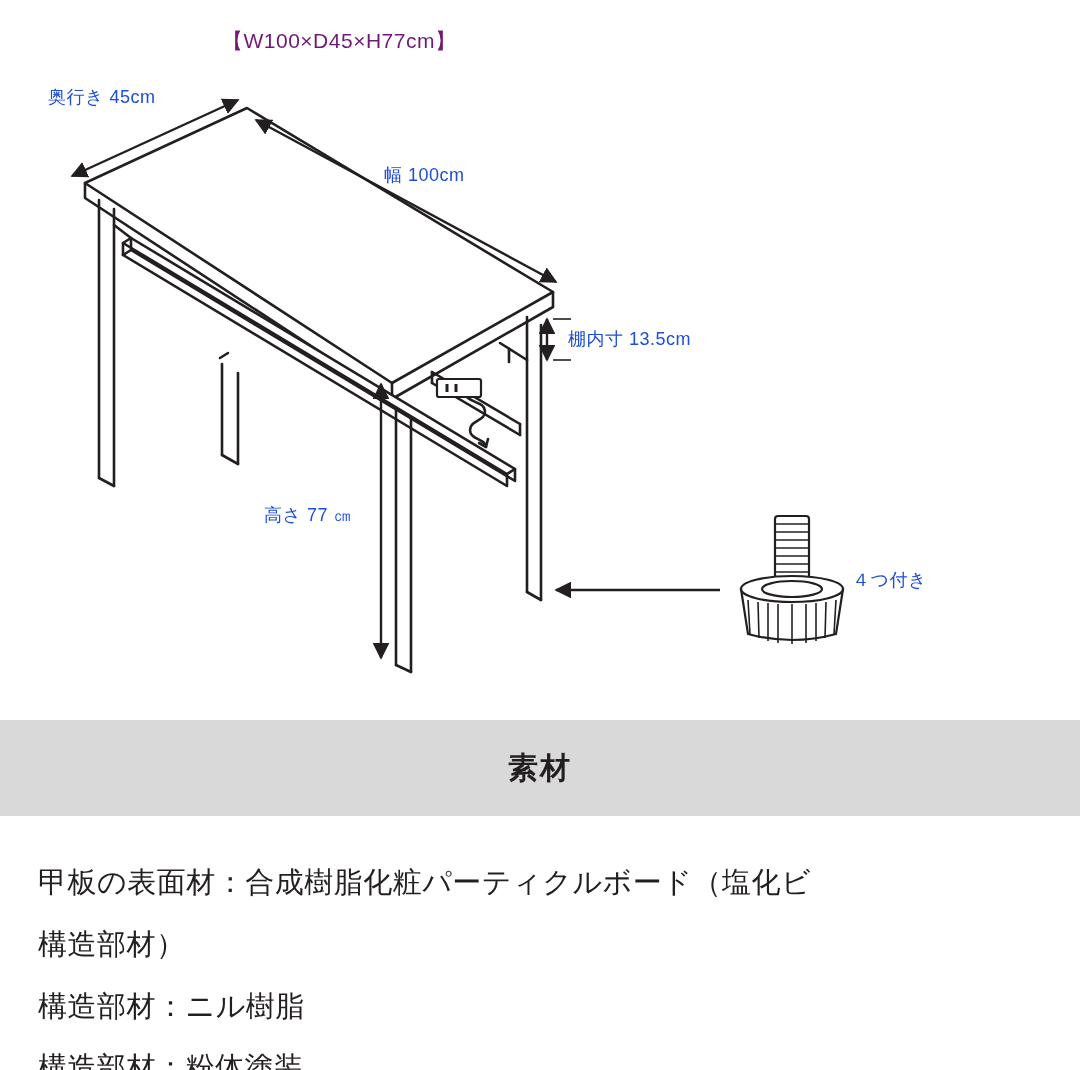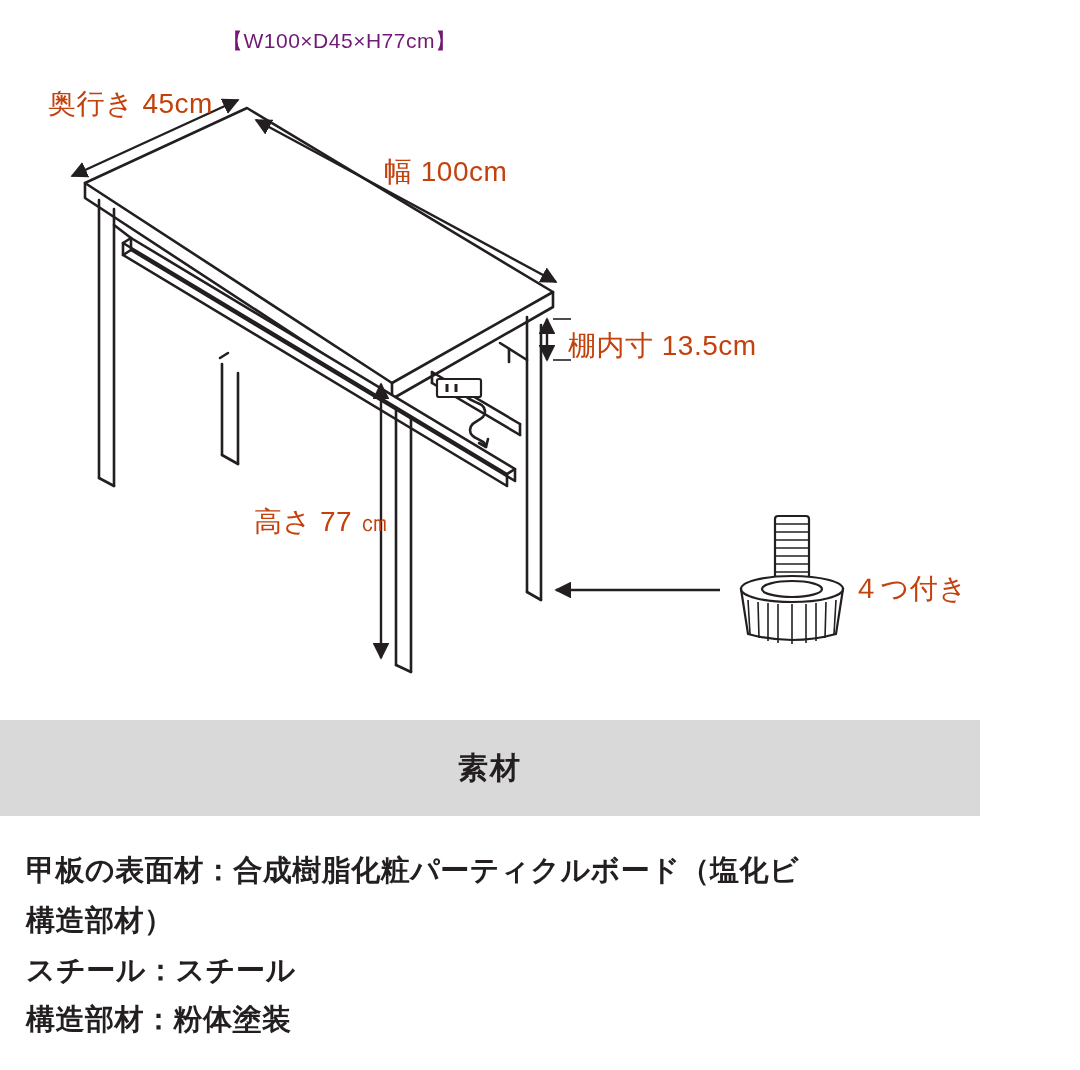--- a/index.html
+++ b/index.html
@@ -27,53 +27,53 @@
     height: 712px;
     background: #ffffff;
   }
   .diagram-svg {
     position: absolute;
     left: 0;
     top: 0;
   }
   .dim-label {
     position: absolute;
-    font-size: 28px;
+    font-size: 18px;
     letter-spacing: 0.5px;
-    color: #c2410c;
+    color: #1d4ed8;
     white-space: nowrap;
   }
   .spec-title {
     position: absolute;
     left: 222px;
     top: 27px;
     font-size: 21px;
     letter-spacing: 0.5px;
     color: #701a75;
     white-space: nowrap;
   }
   .lbl-depth  { left: 48px;  top: 85px;  }
-  .lbl-width  { left: 384px; top: 153px; }
+  .lbl-width  { left: 384px; top: 163px; }
   .lbl-shelf  { left: 568px; top: 327px; }
-  .lbl-height { left: 254px; top: 503px; }
+  .lbl-height { left: 264px; top: 503px; }
   .lbl-adj {
     left: 852px; top: 567px;
     line-height: 1.55;
     white-space: normal;
     width: 200px;
   }
 
   
   .band-gap {
     width: 1080px;
     height: 8px;
     background: #ffffff;
   }
   .section-band {
-    width: 980px;
+    width: 1080px;
     height: 96px;
     background: #d9d9d9;
     display: flex;
     align-items: center;
     justify-content: center;
   }
   .section-band h2 {
     margin: 0;
     font-size: 30px;
     font-weight: bold;
@@ -83,22 +83,21 @@
 
   
   .material-text {
     padding: 28px 22px 0 22px;
     font-size: 29px;
     line-height: 1.58;
     color: #231f20;
     letter-spacing: 0.5px;
   }
   .material-text p {
-    margin: 4px;
-    font-weight: bold;
+    margin: 16px;
   }
 </style>
 </head>
 <body>
 
 <div class="page">
 
   <div class="diagram-area">
 
     <div class="spec-title">【W100×D45×H77cm】</div>
@@ -218,17 +217,17 @@
 
   <div class="band-gap"></div>
 
   <div class="section-band">
     <h2>素材</h2>
   </div>
 
   <div class="material-text">
     <p>甲板の表面材：合成樹脂化粧パーティクルボード（塩化ビ</p>
     <p>構造部材）</p>
-    <p>スチール：スチール</p>
+    <p>構造部材：ニル樹脂</p>
     <p>構造部材：粉体塗装</p>
   </div>
 
 </div>
 
 </body></html>

